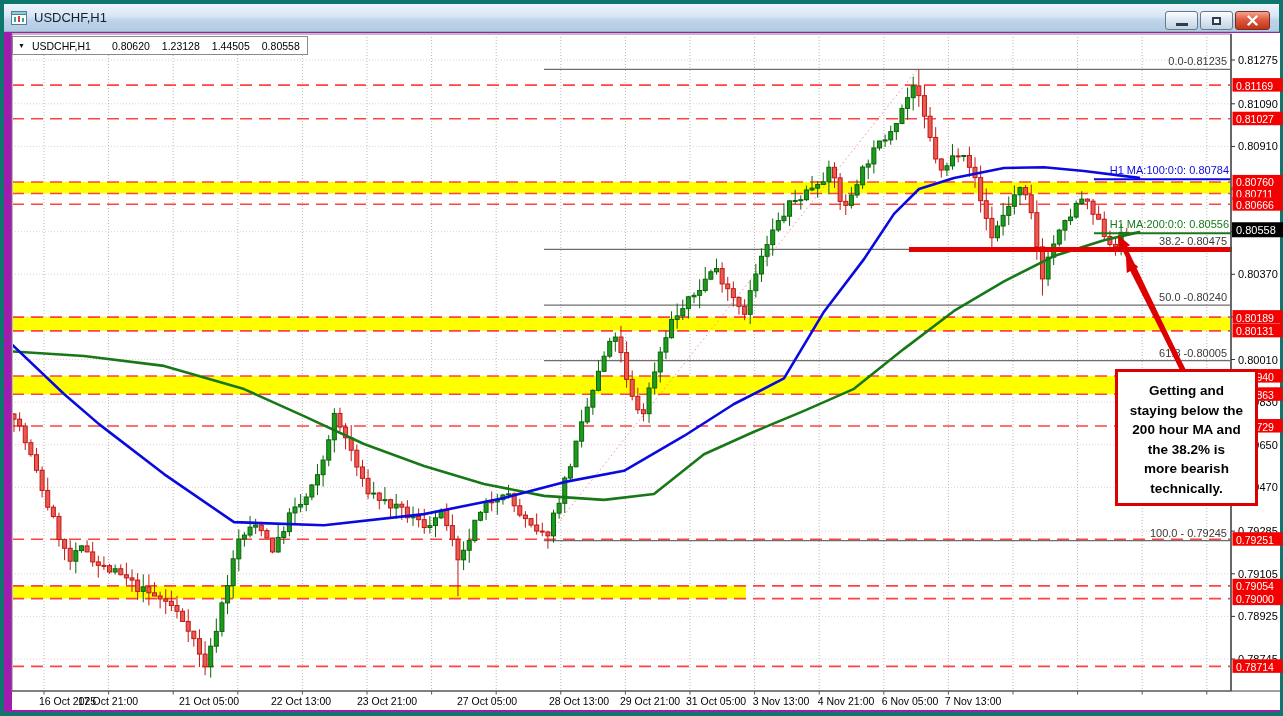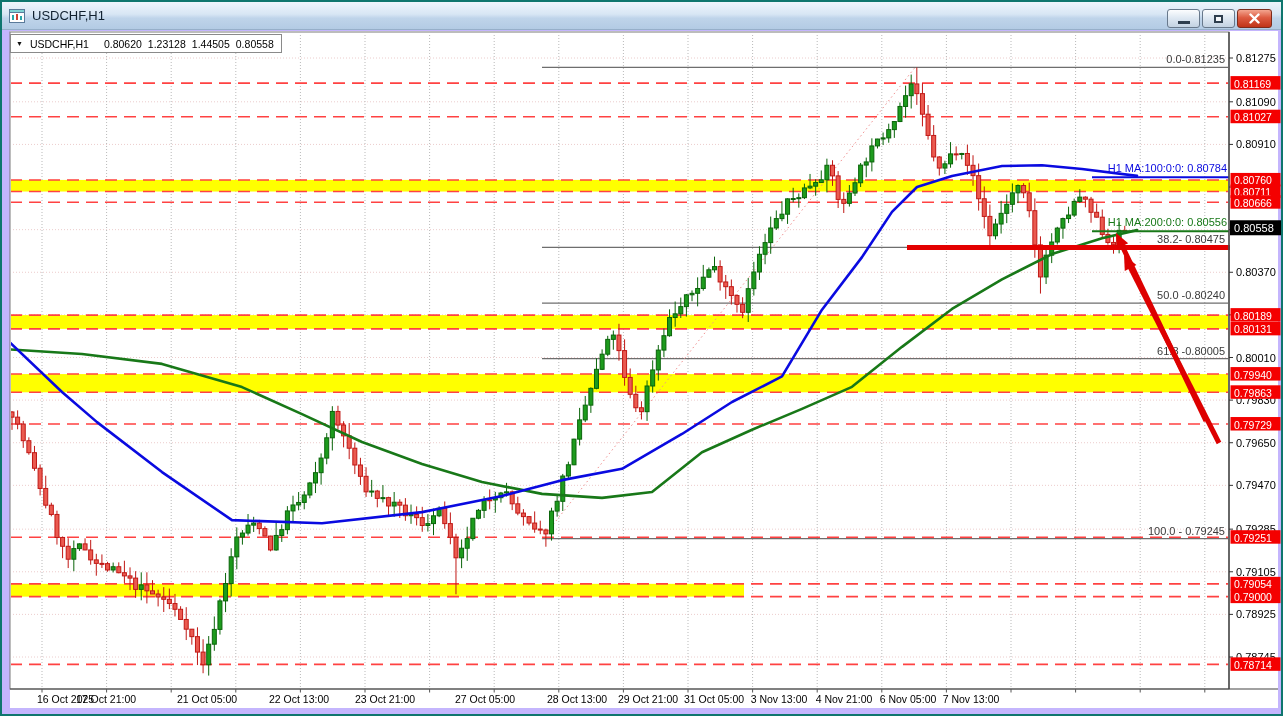--- a/index.html
+++ b/index.html
@@ -1,35 +1,35 @@
 <!DOCTYPE html>
 <html><head>
 <meta charset="utf-8">
 <style>
   html,body{margin:0;padding:0;}
   body{width:1283px;height:716px;overflow:hidden;font-family:"Liberation Sans","DejaVu Sans",sans-serif;background:#9db8d2;}
-  .window{position:absolute;inset:0;background:#c4b5fd;border:2px solid #0f766e;box-sizing:border-box;}
+  .window{position:absolute;inset:0;background:#a21caf;border:4px solid #0f766e;box-sizing:border-box;}
   .titlebar{position:absolute;left:0;top:0;width:100%;height:28px;
     background:linear-gradient(#eef5fc,#d8e6f4 45%,#bfd4ea 60%,#b3cbe4);
     border-bottom:1px solid #96afc9;display:flex;align-items:center;box-sizing:border-box;}
   .appicon{margin-left:7px;width:16px;height:16px;flex:0 0 auto;}
   .title{font-size:13px;color:#10202f;margin-left:7px;}
   .controls{position:absolute;right:9px;top:7px;display:flex;gap:2px;}
   .wbtn{width:33px;height:19px;border:1px solid #68798c;border-radius:3px;box-sizing:border-box;
     background:linear-gradient(#fcfdfe,#dfe9f3 45%,#c3d2e2);display:flex;align-items:center;justify-content:center;cursor:default;}
   .wbtn.close{width:35px;border-color:#7c2c1c;background:linear-gradient(#f3a58f,#dd5b41 45%,#c03418);}
   .glyph-min{width:12px;height:3px;background:#2e3e4e;margin-top:7px;}
   .glyph-restore{width:9px;height:8px;border:2px solid #2e3e4e;box-sizing:border-box;background:#f5f8fb;}
   .client{position:absolute;left:0;top:28px;width:1283px;height:688px;}
   .client svg{position:absolute;left:0;top:0;display:block;}
   .ohlcbox{position:absolute;left:8px;top:4px;height:17px;background:#fff;border:1px solid #8a8a8a;
     display:inline-flex;align-items:center;font-size:10.5px;color:#000;padding:0 7px 0 5px;white-space:nowrap;}
   .ohlcbox .tri{font-size:7px;margin-right:7px;color:#111;}
   .ohlcbox .sym{margin-right:9px;}
-  .ohlcbox .v{margin-left:6px;}
+  .ohlcbox .v{margin-left:12px;}
   .anno{position:absolute;left:1111px;top:337px;width:137px;height:122px;background:#fff;
     border:3px solid #dd0000;color:#000;font-weight:bold;font-size:13.5px;line-height:19.5px;
     text-align:center;padding-top:9px;z-index:5;}
 </style>
 </head>
 <body>
 
 <div class="window">
 
   <div class="titlebar">
@@ -650,15 +650,23 @@
 
     <div class="ohlcbox">
       <span class="tri">▼</span>
       <span class="sym">USDCHF,H1</span>
       <span class="v">0.80620</span>
       <span class="v">1.23128</span>
       <span class="v">1.44505</span>
       <span class="v">0.80558</span>
     </div>
 
+    <div class="anno" id="anno">
+        <div>Getting and</div>
+        <div>staying below the</div>
+        <div>200 hour MA and</div>
+        <div>the 38.2% is</div>
+        <div>more bearish</div>
+        <div>technically.</div>
+      </div>
   </div>
 
 </div>
 
 </body></html>

